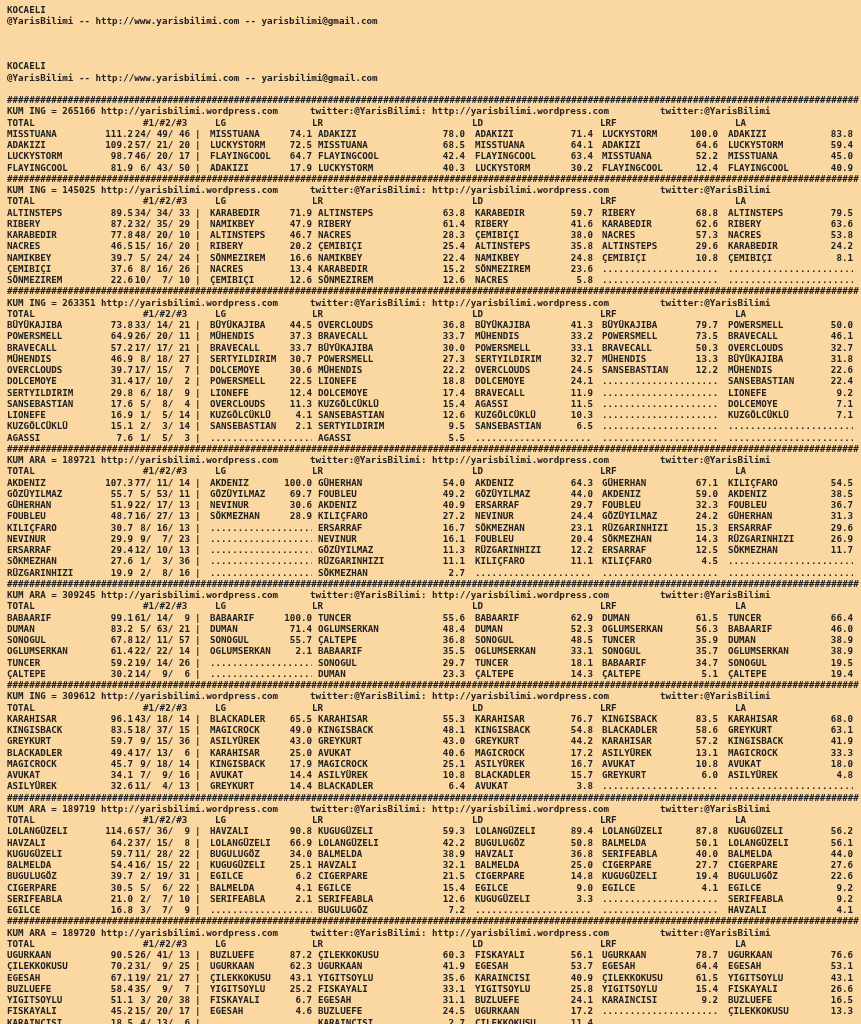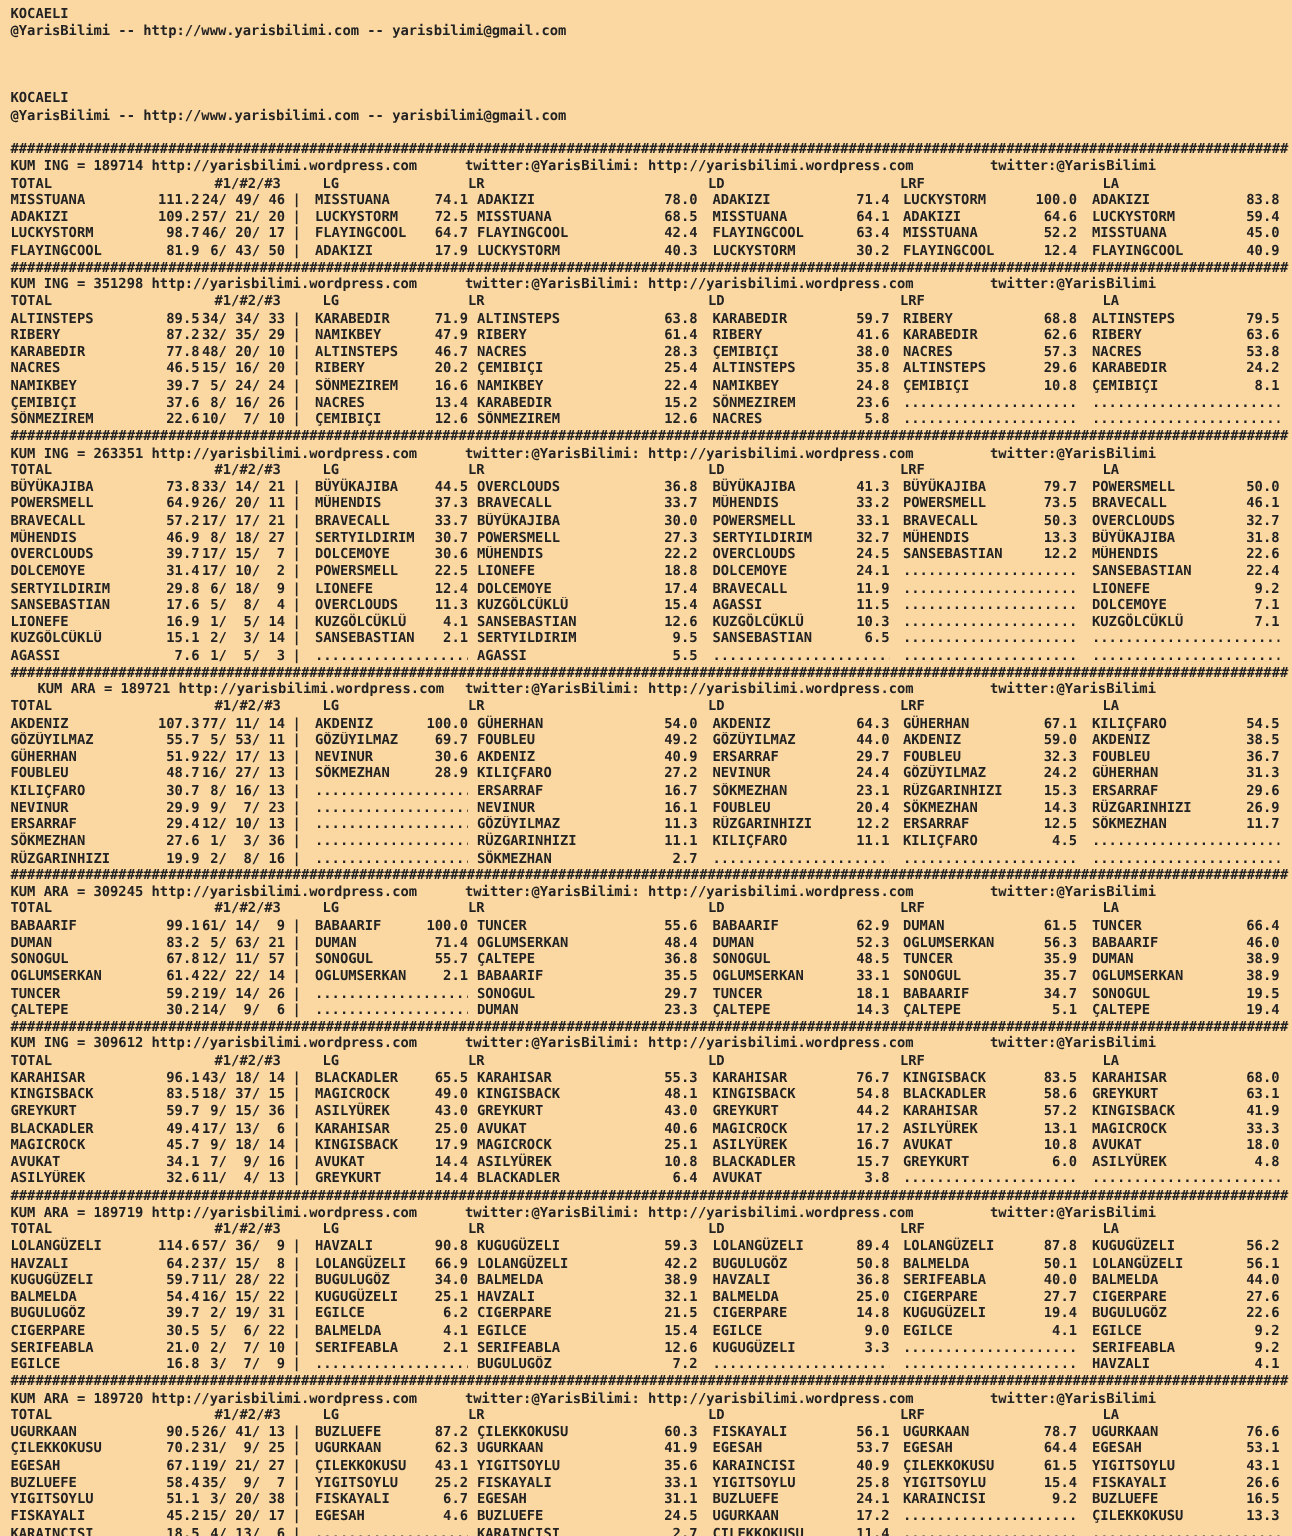--- a/index.html
+++ b/index.html
@@ -17,28 +17,28 @@
 <div id="doc">
     <div class="line pad">KOCAELI</div>
     <div class="line pad">@YarisBilimi -- http://www.yarisbilimi.com -- yarisbilimi@gmail.com</div>
     <div class="line pad"></div>
     <div class="line pad"></div>
     <div class="line pad"></div>
     <div class="line pad">KOCAELI</div>
     <div class="line pad">@YarisBilimi -- http://www.yarisbilimi.com -- yarisbilimi@gmail.com</div>
     <div class="line pad"></div>
     <div class="line pad">##########################################################################################################################################################</div>
-    <div class="line"><span class="abs" style="left: 7px;">KUM ING = 189714 http://yarisbilimi.wordpress.com</span><span class="abs" style="left: 310px;">twitter:@YarisBilimi</span><span class="abs" style="left: 421px;">: http://yarisbilimi.wordpress.com</span><span class="abs" style="left: 660px;">twitter:@YarisBilimi</span></div>
+    <div class="line"><span class="abs" style="left: 7px;">KUM ING = 265166 http://yarisbilimi.wordpress.com</span><span class="abs" style="left: 310px;">twitter:@YarisBilimi</span><span class="abs" style="left: 421px;">: http://yarisbilimi.wordpress.com</span><span class="abs" style="left: 660px;">twitter:@YarisBilimi</span></div>
     <div class="line"><span class="abs" style="left: 7px;">TOTAL</span><span class="abs" style="left: 143px;">#1/#2/#3</span><span class="abs" style="left: 215px;">LG</span><span class="abs" style="left: 312px;">LR</span><span class="abs" style="left: 472px;">LD</span><span class="abs" style="left: 600px;">LRF</span><span class="abs" style="left: 735px;">LA</span></div>
     <div class="line"><span class="abs" style="left: 7px;">MISSTUANA</span><span class="abs" style="left: 83px; width: 50px; text-align: right;">111.2</span><span class="abs" style="left: 134px; width: 56px; text-align: right;">24/ 49/ 46</span><span class="abs" style="left: 195px;">|</span><span class="abs" style="left: 210px;">MISSTUANA</span><span class="abs" style="left: 262px; width: 50px; text-align: right;">74.1</span><span class="abs" style="left: 318px;">ADAKIZI</span><span class="abs" style="left: 415px; width: 50px; text-align: right;">78.0</span><span class="abs" style="left: 475px;">ADAKIZI</span><span class="abs" style="left: 543px; width: 50px; text-align: right;">71.4</span><span class="abs" style="left: 602px;">LUCKYSTORM</span><span class="abs" style="left: 668px; width: 50px; text-align: right;">100.0</span><span class="abs" style="left: 728px;">ADAKIZI</span><span class="abs" style="left: 803px; width: 50px; text-align: right;">83.8</span></div>
     <div class="line"><span class="abs" style="left: 7px;">ADAKIZI</span><span class="abs" style="left: 83px; width: 50px; text-align: right;">109.2</span><span class="abs" style="left: 134px; width: 56px; text-align: right;">57/ 21/ 20</span><span class="abs" style="left: 195px;">|</span><span class="abs" style="left: 210px;">LUCKYSTORM</span><span class="abs" style="left: 262px; width: 50px; text-align: right;">72.5</span><span class="abs" style="left: 318px;">MISSTUANA</span><span class="abs" style="left: 415px; width: 50px; text-align: right;">68.5</span><span class="abs" style="left: 475px;">MISSTUANA</span><span class="abs" style="left: 543px; width: 50px; text-align: right;">64.1</span><span class="abs" style="left: 602px;">ADAKIZI</span><span class="abs" style="left: 668px; width: 50px; text-align: right;">64.6</span><span class="abs" style="left: 728px;">LUCKYSTORM</span><span class="abs" style="left: 803px; width: 50px; text-align: right;">59.4</span></div>
     <div class="line"><span class="abs" style="left: 7px;">LUCKYSTORM</span><span class="abs" style="left: 83px; width: 50px; text-align: right;">98.7</span><span class="abs" style="left: 134px; width: 56px; text-align: right;">46/ 20/ 17</span><span class="abs" style="left: 195px;">|</span><span class="abs" style="left: 210px;">FLAYINGCOOL</span><span class="abs" style="left: 262px; width: 50px; text-align: right;">64.7</span><span class="abs" style="left: 318px;">FLAYINGCOOL</span><span class="abs" style="left: 415px; width: 50px; text-align: right;">42.4</span><span class="abs" style="left: 475px;">FLAYINGCOOL</span><span class="abs" style="left: 543px; width: 50px; text-align: right;">63.4</span><span class="abs" style="left: 602px;">MISSTUANA</span><span class="abs" style="left: 668px; width: 50px; text-align: right;">52.2</span><span class="abs" style="left: 728px;">MISSTUANA</span><span class="abs" style="left: 803px; width: 50px; text-align: right;">45.0</span></div>
     <div class="line"><span class="abs" style="left: 7px;">FLAYINGCOOL</span><span class="abs" style="left: 83px; width: 50px; text-align: right;">81.9</span><span class="abs" style="left: 134px; width: 56px; text-align: right;"> 6/ 43/ 50</span><span class="abs" style="left: 195px;">|</span><span class="abs" style="left: 210px;">ADAKIZI</span><span class="abs" style="left: 262px; width: 50px; text-align: right;">17.9</span><span class="abs" style="left: 318px;">LUCKYSTORM</span><span class="abs" style="left: 415px; width: 50px; text-align: right;">40.3</span><span class="abs" style="left: 475px;">LUCKYSTORM</span><span class="abs" style="left: 543px; width: 50px; text-align: right;">30.2</span><span class="abs" style="left: 602px;">FLAYINGCOOL</span><span class="abs" style="left: 668px; width: 50px; text-align: right;">12.4</span><span class="abs" style="left: 728px;">FLAYINGCOOL</span><span class="abs" style="left: 803px; width: 50px; text-align: right;">40.9</span></div>
     <div class="line pad">##########################################################################################################################################################</div>
-    <div class="line"><span class="abs" style="left: 7px;">KUM ING = 351298 http://yarisbilimi.wordpress.com</span><span class="abs" style="left: 310px;">twitter:@YarisBilimi</span><span class="abs" style="left: 421px;">: http://yarisbilimi.wordpress.com</span><span class="abs" style="left: 660px;">twitter:@YarisBilimi</span></div>
+    <div class="line"><span class="abs" style="left: 7px;">KUM ING = 145025 http://yarisbilimi.wordpress.com</span><span class="abs" style="left: 310px;">twitter:@YarisBilimi</span><span class="abs" style="left: 421px;">: http://yarisbilimi.wordpress.com</span><span class="abs" style="left: 660px;">twitter:@YarisBilimi</span></div>
     <div class="line"><span class="abs" style="left: 7px;">TOTAL</span><span class="abs" style="left: 143px;">#1/#2/#3</span><span class="abs" style="left: 215px;">LG</span><span class="abs" style="left: 312px;">LR</span><span class="abs" style="left: 472px;">LD</span><span class="abs" style="left: 600px;">LRF</span><span class="abs" style="left: 735px;">LA</span></div>
     <div class="line"><span class="abs" style="left: 7px;">ALTINSTEPS</span><span class="abs" style="left: 83px; width: 50px; text-align: right;">89.5</span><span class="abs" style="left: 134px; width: 56px; text-align: right;">34/ 34/ 33</span><span class="abs" style="left: 195px;">|</span><span class="abs" style="left: 210px;">KARABEDIR</span><span class="abs" style="left: 262px; width: 50px; text-align: right;">71.9</span><span class="abs" style="left: 318px;">ALTINSTEPS</span><span class="abs" style="left: 415px; width: 50px; text-align: right;">63.8</span><span class="abs" style="left: 475px;">KARABEDIR</span><span class="abs" style="left: 543px; width: 50px; text-align: right;">59.7</span><span class="abs" style="left: 602px;">RIBERY</span><span class="abs" style="left: 668px; width: 50px; text-align: right;">68.8</span><span class="abs" style="left: 728px;">ALTINSTEPS</span><span class="abs" style="left: 803px; width: 50px; text-align: right;">79.5</span></div>
     <div class="line"><span class="abs" style="left: 7px;">RIBERY</span><span class="abs" style="left: 83px; width: 50px; text-align: right;">87.2</span><span class="abs" style="left: 134px; width: 56px; text-align: right;">32/ 35/ 29</span><span class="abs" style="left: 195px;">|</span><span class="abs" style="left: 210px;">NAMIKBEY</span><span class="abs" style="left: 262px; width: 50px; text-align: right;">47.9</span><span class="abs" style="left: 318px;">RIBERY</span><span class="abs" style="left: 415px; width: 50px; text-align: right;">61.4</span><span class="abs" style="left: 475px;">RIBERY</span><span class="abs" style="left: 543px; width: 50px; text-align: right;">41.6</span><span class="abs" style="left: 602px;">KARABEDIR</span><span class="abs" style="left: 668px; width: 50px; text-align: right;">62.6</span><span class="abs" style="left: 728px;">RIBERY</span><span class="abs" style="left: 803px; width: 50px; text-align: right;">63.6</span></div>
     <div class="line"><span class="abs" style="left: 7px;">KARABEDIR</span><span class="abs" style="left: 83px; width: 50px; text-align: right;">77.8</span><span class="abs" style="left: 134px; width: 56px; text-align: right;">48/ 20/ 10</span><span class="abs" style="left: 195px;">|</span><span class="abs" style="left: 210px;">ALTINSTEPS</span><span class="abs" style="left: 262px; width: 50px; text-align: right;">46.7</span><span class="abs" style="left: 318px;">NACRES</span><span class="abs" style="left: 415px; width: 50px; text-align: right;">28.3</span><span class="abs" style="left: 475px;">ÇEMIBIÇI</span><span class="abs" style="left: 543px; width: 50px; text-align: right;">38.0</span><span class="abs" style="left: 602px;">NACRES</span><span class="abs" style="left: 668px; width: 50px; text-align: right;">57.3</span><span class="abs" style="left: 728px;">NACRES</span><span class="abs" style="left: 803px; width: 50px; text-align: right;">53.8</span></div>
     <div class="line"><span class="abs" style="left: 7px;">NACRES</span><span class="abs" style="left: 83px; width: 50px; text-align: right;">46.5</span><span class="abs" style="left: 134px; width: 56px; text-align: right;">15/ 16/ 20</span><span class="abs" style="left: 195px;">|</span><span class="abs" style="left: 210px;">RIBERY</span><span class="abs" style="left: 262px; width: 50px; text-align: right;">20.2</span><span class="abs" style="left: 318px;">ÇEMIBIÇI</span><span class="abs" style="left: 415px; width: 50px; text-align: right;">25.4</span><span class="abs" style="left: 475px;">ALTINSTEPS</span><span class="abs" style="left: 543px; width: 50px; text-align: right;">35.8</span><span class="abs" style="left: 602px;">ALTINSTEPS</span><span class="abs" style="left: 668px; width: 50px; text-align: right;">29.6</span><span class="abs" style="left: 728px;">KARABEDIR</span><span class="abs" style="left: 803px; width: 50px; text-align: right;">24.2</span></div>
     <div class="line"><span class="abs" style="left: 7px;">NAMIKBEY</span><span class="abs" style="left: 83px; width: 50px; text-align: right;">39.7</span><span class="abs" style="left: 134px; width: 56px; text-align: right;"> 5/ 24/ 24</span><span class="abs" style="left: 195px;">|</span><span class="abs" style="left: 210px;">SÖNMEZIREM</span><span class="abs" style="left: 262px; width: 50px; text-align: right;">16.6</span><span class="abs" style="left: 318px;">NAMIKBEY</span><span class="abs" style="left: 415px; width: 50px; text-align: right;">22.4</span><span class="abs" style="left: 475px;">NAMIKBEY</span><span class="abs" style="left: 543px; width: 50px; text-align: right;">24.8</span><span class="abs" style="left: 602px;">ÇEMIBIÇI</span><span class="abs" style="left: 668px; width: 50px; text-align: right;">10.8</span><span class="abs" style="left: 728px;">ÇEMIBIÇI</span><span class="abs" style="left: 803px; width: 50px; text-align: right;">8.1</span></div>
     <div class="line"><span class="abs" style="left: 7px;">ÇEMIBIÇI</span><span class="abs" style="left: 83px; width: 50px; text-align: right;">37.6</span><span class="abs" style="left: 134px; width: 56px; text-align: right;"> 8/ 16/ 26</span><span class="abs" style="left: 195px;">|</span><span class="abs" style="left: 210px;">NACRES</span><span class="abs" style="left: 262px; width: 50px; text-align: right;">13.4</span><span class="abs" style="left: 318px;">KARABEDIR</span><span class="abs" style="left: 415px; width: 50px; text-align: right;">15.2</span><span class="abs" style="left: 475px;">SÖNMEZIREM</span><span class="abs" style="left: 543px; width: 50px; text-align: right;">23.6</span><span class="abs" style="left: 602px; width: 116px; overflow: hidden;">..............................</span><span class="abs" style="left: 728px; width: 125px; overflow: hidden;">..............................</span></div>
     <div class="line"><span class="abs" style="left: 7px;">SÖNMEZIREM</span><span class="abs" style="left: 83px; width: 50px; text-align: right;">22.6</span><span class="abs" style="left: 134px; width: 56px; text-align: right;">10/  7/ 10</span><span class="abs" style="left: 195px;">|</span><span class="abs" style="left: 210px;">ÇEMIBIÇI</span><span class="abs" style="left: 262px; width: 50px; text-align: right;">12.6</span><span class="abs" style="left: 318px;">SÖNMEZIREM</span><span class="abs" style="left: 415px; width: 50px; text-align: right;">12.6</span><span class="abs" style="left: 475px;">NACRES</span><span class="abs" style="left: 543px; width: 50px; text-align: right;">5.8</span><span class="abs" style="left: 602px; width: 116px; overflow: hidden;">..............................</span><span class="abs" style="left: 728px; width: 125px; overflow: hidden;">..............................</span></div>
     <div class="line pad">##########################################################################################################################################################</div>
     <div class="line"><span class="abs" style="left: 7px;">KUM ING = 263351 http://yarisbilimi.wordpress.com</span><span class="abs" style="left: 310px;">twitter:@YarisBilimi</span><span class="abs" style="left: 421px;">: http://yarisbilimi.wordpress.com</span><span class="abs" style="left: 660px;">twitter:@YarisBilimi</span></div>
@@ -48,21 +48,21 @@
     <div class="line"><span class="abs" style="left: 7px;">BRAVECALL</span><span class="abs" style="left: 83px; width: 50px; text-align: right;">57.2</span><span class="abs" style="left: 134px; width: 56px; text-align: right;">17/ 17/ 21</span><span class="abs" style="left: 195px;">|</span><span class="abs" style="left: 210px;">BRAVECALL</span><span class="abs" style="left: 262px; width: 50px; text-align: right;">33.7</span><span class="abs" style="left: 318px;">BÜYÜKAJIBA</span><span class="abs" style="left: 415px; width: 50px; text-align: right;">30.0</span><span class="abs" style="left: 475px;">POWERSMELL</span><span class="abs" style="left: 543px; width: 50px; text-align: right;">33.1</span><span class="abs" style="left: 602px;">BRAVECALL</span><span class="abs" style="left: 668px; width: 50px; text-align: right;">50.3</span><span class="abs" style="left: 728px;">OVERCLOUDS</span><span class="abs" style="left: 803px; width: 50px; text-align: right;">32.7</span></div>
     <div class="line"><span class="abs" style="left: 7px;">MÜHENDIS</span><span class="abs" style="left: 83px; width: 50px; text-align: right;">46.9</span><span class="abs" style="left: 134px; width: 56px; text-align: right;"> 8/ 18/ 27</span><span class="abs" style="left: 195px;">|</span><span class="abs" style="left: 210px;">SERTYILDIRIM</span><span class="abs" style="left: 262px; width: 50px; text-align: right;">30.7</span><span class="abs" style="left: 318px;">POWERSMELL</span><span class="abs" style="left: 415px; width: 50px; text-align: right;">27.3</span><span class="abs" style="left: 475px;">SERTYILDIRIM</span><span class="abs" style="left: 543px; width: 50px; text-align: right;">32.7</span><span class="abs" style="left: 602px;">MÜHENDIS</span><span class="abs" style="left: 668px; width: 50px; text-align: right;">13.3</span><span class="abs" style="left: 728px;">BÜYÜKAJIBA</span><span class="abs" style="left: 803px; width: 50px; text-align: right;">31.8</span></div>
     <div class="line"><span class="abs" style="left: 7px;">OVERCLOUDS</span><span class="abs" style="left: 83px; width: 50px; text-align: right;">39.7</span><span class="abs" style="left: 134px; width: 56px; text-align: right;">17/ 15/  7</span><span class="abs" style="left: 195px;">|</span><span class="abs" style="left: 210px;">DOLCEMOYE</span><span class="abs" style="left: 262px; width: 50px; text-align: right;">30.6</span><span class="abs" style="left: 318px;">MÜHENDIS</span><span class="abs" style="left: 415px; width: 50px; text-align: right;">22.2</span><span class="abs" style="left: 475px;">OVERCLOUDS</span><span class="abs" style="left: 543px; width: 50px; text-align: right;">24.5</span><span class="abs" style="left: 602px;">SANSEBASTIAN</span><span class="abs" style="left: 668px; width: 50px; text-align: right;">12.2</span><span class="abs" style="left: 728px;">MÜHENDIS</span><span class="abs" style="left: 803px; width: 50px; text-align: right;">22.6</span></div>
     <div class="line"><span class="abs" style="left: 7px;">DOLCEMOYE</span><span class="abs" style="left: 83px; width: 50px; text-align: right;">31.4</span><span class="abs" style="left: 134px; width: 56px; text-align: right;">17/ 10/  2</span><span class="abs" style="left: 195px;">|</span><span class="abs" style="left: 210px;">POWERSMELL</span><span class="abs" style="left: 262px; width: 50px; text-align: right;">22.5</span><span class="abs" style="left: 318px;">LIONEFE</span><span class="abs" style="left: 415px; width: 50px; text-align: right;">18.8</span><span class="abs" style="left: 475px;">DOLCEMOYE</span><span class="abs" style="left: 543px; width: 50px; text-align: right;">24.1</span><span class="abs" style="left: 602px; width: 116px; overflow: hidden;">..............................</span><span class="abs" style="left: 728px;">SANSEBASTIAN</span><span class="abs" style="left: 803px; width: 50px; text-align: right;">22.4</span></div>
     <div class="line"><span class="abs" style="left: 7px;">SERTYILDIRIM</span><span class="abs" style="left: 83px; width: 50px; text-align: right;">29.8</span><span class="abs" style="left: 134px; width: 56px; text-align: right;"> 6/ 18/  9</span><span class="abs" style="left: 195px;">|</span><span class="abs" style="left: 210px;">LIONEFE</span><span class="abs" style="left: 262px; width: 50px; text-align: right;">12.4</span><span class="abs" style="left: 318px;">DOLCEMOYE</span><span class="abs" style="left: 415px; width: 50px; text-align: right;">17.4</span><span class="abs" style="left: 475px;">BRAVECALL</span><span class="abs" style="left: 543px; width: 50px; text-align: right;">11.9</span><span class="abs" style="left: 602px; width: 116px; overflow: hidden;">..............................</span><span class="abs" style="left: 728px;">LIONEFE</span><span class="abs" style="left: 803px; width: 50px; text-align: right;">9.2</span></div>
     <div class="line"><span class="abs" style="left: 7px;">SANSEBASTIAN</span><span class="abs" style="left: 83px; width: 50px; text-align: right;">17.6</span><span class="abs" style="left: 134px; width: 56px; text-align: right;"> 5/  8/  4</span><span class="abs" style="left: 195px;">|</span><span class="abs" style="left: 210px;">OVERCLOUDS</span><span class="abs" style="left: 262px; width: 50px; text-align: right;">11.3</span><span class="abs" style="left: 318px;">KUZGÖLCÜKLÜ</span><span class="abs" style="left: 415px; width: 50px; text-align: right;">15.4</span><span class="abs" style="left: 475px;">AGASSI</span><span class="abs" style="left: 543px; width: 50px; text-align: right;">11.5</span><span class="abs" style="left: 602px; width: 116px; overflow: hidden;">..............................</span><span class="abs" style="left: 728px;">DOLCEMOYE</span><span class="abs" style="left: 803px; width: 50px; text-align: right;">7.1</span></div>
     <div class="line"><span class="abs" style="left: 7px;">LIONEFE</span><span class="abs" style="left: 83px; width: 50px; text-align: right;">16.9</span><span class="abs" style="left: 134px; width: 56px; text-align: right;"> 1/  5/ 14</span><span class="abs" style="left: 195px;">|</span><span class="abs" style="left: 210px;">KUZGÖLCÜKLÜ</span><span class="abs" style="left: 262px; width: 50px; text-align: right;">4.1</span><span class="abs" style="left: 318px;">SANSEBASTIAN</span><span class="abs" style="left: 415px; width: 50px; text-align: right;">12.6</span><span class="abs" style="left: 475px;">KUZGÖLCÜKLÜ</span><span class="abs" style="left: 543px; width: 50px; text-align: right;">10.3</span><span class="abs" style="left: 602px; width: 116px; overflow: hidden;">..............................</span><span class="abs" style="left: 728px;">KUZGÖLCÜKLÜ</span><span class="abs" style="left: 803px; width: 50px; text-align: right;">7.1</span></div>
     <div class="line"><span class="abs" style="left: 7px;">KUZGÖLCÜKLÜ</span><span class="abs" style="left: 83px; width: 50px; text-align: right;">15.1</span><span class="abs" style="left: 134px; width: 56px; text-align: right;"> 2/  3/ 14</span><span class="abs" style="left: 195px;">|</span><span class="abs" style="left: 210px;">SANSEBASTIAN</span><span class="abs" style="left: 262px; width: 50px; text-align: right;">2.1</span><span class="abs" style="left: 318px;">SERTYILDIRIM</span><span class="abs" style="left: 415px; width: 50px; text-align: right;">9.5</span><span class="abs" style="left: 475px;">SANSEBASTIAN</span><span class="abs" style="left: 543px; width: 50px; text-align: right;">6.5</span><span class="abs" style="left: 602px; width: 116px; overflow: hidden;">..............................</span><span class="abs" style="left: 728px; width: 125px; overflow: hidden;">..............................</span></div>
     <div class="line"><span class="abs" style="left: 7px;">AGASSI</span><span class="abs" style="left: 83px; width: 50px; text-align: right;">7.6</span><span class="abs" style="left: 134px; width: 56px; text-align: right;"> 1/  5/  3</span><span class="abs" style="left: 195px;">|</span><span class="abs" style="left: 210px; width: 102px; overflow: hidden;">..............................</span><span class="abs" style="left: 318px;">AGASSI</span><span class="abs" style="left: 415px; width: 50px; text-align: right;">5.5</span><span class="abs" style="left: 475px; width: 118px; overflow: hidden;">..............................</span><span class="abs" style="left: 602px; width: 116px; overflow: hidden;">..............................</span><span class="abs" style="left: 728px; width: 125px; overflow: hidden;">..............................</span></div>
     <div class="line pad">##########################################################################################################################################################</div>
-    <div class="line"><span class="abs" style="left: 25px;">KUM ARA = 189721 http://yarisbilimi.wordpress.com</span><span class="abs" style="left: 310px;">twitter:@YarisBilimi</span><span class="abs" style="left: 421px;">: http://yarisbilimi.wordpress.com</span><span class="abs" style="left: 660px;">twitter:@YarisBilimi</span></div>
+    <div class="line"><span class="abs" style="left: 7px;">KUM ARA = 189721 http://yarisbilimi.wordpress.com</span><span class="abs" style="left: 310px;">twitter:@YarisBilimi</span><span class="abs" style="left: 421px;">: http://yarisbilimi.wordpress.com</span><span class="abs" style="left: 660px;">twitter:@YarisBilimi</span></div>
     <div class="line"><span class="abs" style="left: 7px;">TOTAL</span><span class="abs" style="left: 143px;">#1/#2/#3</span><span class="abs" style="left: 215px;">LG</span><span class="abs" style="left: 312px;">LR</span><span class="abs" style="left: 472px;">LD</span><span class="abs" style="left: 600px;">LRF</span><span class="abs" style="left: 735px;">LA</span></div>
     <div class="line"><span class="abs" style="left: 7px;">AKDENIZ</span><span class="abs" style="left: 83px; width: 50px; text-align: right;">107.3</span><span class="abs" style="left: 134px; width: 56px; text-align: right;">77/ 11/ 14</span><span class="abs" style="left: 195px;">|</span><span class="abs" style="left: 210px;">AKDENIZ</span><span class="abs" style="left: 262px; width: 50px; text-align: right;">100.0</span><span class="abs" style="left: 318px;">GÜHERHAN</span><span class="abs" style="left: 415px; width: 50px; text-align: right;">54.0</span><span class="abs" style="left: 475px;">AKDENIZ</span><span class="abs" style="left: 543px; width: 50px; text-align: right;">64.3</span><span class="abs" style="left: 602px;">GÜHERHAN</span><span class="abs" style="left: 668px; width: 50px; text-align: right;">67.1</span><span class="abs" style="left: 728px;">KILIÇFARO</span><span class="abs" style="left: 803px; width: 50px; text-align: right;">54.5</span></div>
     <div class="line"><span class="abs" style="left: 7px;">GÖZÜYILMAZ</span><span class="abs" style="left: 83px; width: 50px; text-align: right;">55.7</span><span class="abs" style="left: 134px; width: 56px; text-align: right;"> 5/ 53/ 11</span><span class="abs" style="left: 195px;">|</span><span class="abs" style="left: 210px;">GÖZÜYILMAZ</span><span class="abs" style="left: 262px; width: 50px; text-align: right;">69.7</span><span class="abs" style="left: 318px;">FOUBLEU</span><span class="abs" style="left: 415px; width: 50px; text-align: right;">49.2</span><span class="abs" style="left: 475px;">GÖZÜYILMAZ</span><span class="abs" style="left: 543px; width: 50px; text-align: right;">44.0</span><span class="abs" style="left: 602px;">AKDENIZ</span><span class="abs" style="left: 668px; width: 50px; text-align: right;">59.0</span><span class="abs" style="left: 728px;">AKDENIZ</span><span class="abs" style="left: 803px; width: 50px; text-align: right;">38.5</span></div>
     <div class="line"><span class="abs" style="left: 7px;">GÜHERHAN</span><span class="abs" style="left: 83px; width: 50px; text-align: right;">51.9</span><span class="abs" style="left: 134px; width: 56px; text-align: right;">22/ 17/ 13</span><span class="abs" style="left: 195px;">|</span><span class="abs" style="left: 210px;">NEVINUR</span><span class="abs" style="left: 262px; width: 50px; text-align: right;">30.6</span><span class="abs" style="left: 318px;">AKDENIZ</span><span class="abs" style="left: 415px; width: 50px; text-align: right;">40.9</span><span class="abs" style="left: 475px;">ERSARRAF</span><span class="abs" style="left: 543px; width: 50px; text-align: right;">29.7</span><span class="abs" style="left: 602px;">FOUBLEU</span><span class="abs" style="left: 668px; width: 50px; text-align: right;">32.3</span><span class="abs" style="left: 728px;">FOUBLEU</span><span class="abs" style="left: 803px; width: 50px; text-align: right;">36.7</span></div>
     <div class="line"><span class="abs" style="left: 7px;">FOUBLEU</span><span class="abs" style="left: 83px; width: 50px; text-align: right;">48.7</span><span class="abs" style="left: 134px; width: 56px; text-align: right;">16/ 27/ 13</span><span class="abs" style="left: 195px;">|</span><span class="abs" style="left: 210px;">SÖKMEZHAN</span><span class="abs" style="left: 262px; width: 50px; text-align: right;">28.9</span><span class="abs" style="left: 318px;">KILIÇFARO</span><span class="abs" style="left: 415px; width: 50px; text-align: right;">27.2</span><span class="abs" style="left: 475px;">NEVINUR</span><span class="abs" style="left: 543px; width: 50px; text-align: right;">24.4</span><span class="abs" style="left: 602px;">GÖZÜYILMAZ</span><span class="abs" style="left: 668px; width: 50px; text-align: right;">24.2</span><span class="abs" style="left: 728px;">GÜHERHAN</span><span class="abs" style="left: 803px; width: 50px; text-align: right;">31.3</span></div>
     <div class="line"><span class="abs" style="left: 7px;">KILIÇFARO</span><span class="abs" style="left: 83px; width: 50px; text-align: right;">30.7</span><span class="abs" style="left: 134px; width: 56px; text-align: right;"> 8/ 16/ 13</span><span class="abs" style="left: 195px;">|</span><span class="abs" style="left: 210px; width: 102px; overflow: hidden;">..............................</span><span class="abs" style="left: 318px;">ERSARRAF</span><span class="abs" style="left: 415px; width: 50px; text-align: right;">16.7</span><span class="abs" style="left: 475px;">SÖKMEZHAN</span><span class="abs" style="left: 543px; width: 50px; text-align: right;">23.1</span><span class="abs" style="left: 602px;">RÜZGARINHIZI</span><span class="abs" style="left: 668px; width: 50px; text-align: right;">15.3</span><span class="abs" style="left: 728px;">ERSARRAF</span><span class="abs" style="left: 803px; width: 50px; text-align: right;">29.6</span></div>
     <div class="line"><span class="abs" style="left: 7px;">NEVINUR</span><span class="abs" style="left: 83px; width: 50px; text-align: right;">29.9</span><span class="abs" style="left: 134px; width: 56px; text-align: right;"> 9/  7/ 23</span><span class="abs" style="left: 195px;">|</span><span class="abs" style="left: 210px; width: 102px; overflow: hidden;">..............................</span><span class="abs" style="left: 318px;">NEVINUR</span><span class="abs" style="left: 415px; width: 50px; text-align: right;">16.1</span><span class="abs" style="left: 475px;">FOUBLEU</span><span class="abs" style="left: 543px; width: 50px; text-align: right;">20.4</span><span class="abs" style="left: 602px;">SÖKMEZHAN</span><span class="abs" style="left: 668px; width: 50px; text-align: right;">14.3</span><span class="abs" style="left: 728px;">RÜZGARINHIZI</span><span class="abs" style="left: 803px; width: 50px; text-align: right;">26.9</span></div>
     <div class="line"><span class="abs" style="left: 7px;">ERSARRAF</span><span class="abs" style="left: 83px; width: 50px; text-align: right;">29.4</span><span class="abs" style="left: 134px; width: 56px; text-align: right;">12/ 10/ 13</span><span class="abs" style="left: 195px;">|</span><span class="abs" style="left: 210px; width: 102px; overflow: hidden;">..............................</span><span class="abs" style="left: 318px;">GÖZÜYILMAZ</span><span class="abs" style="left: 415px; width: 50px; text-align: right;">11.3</span><span class="abs" style="left: 475px;">RÜZGARINHIZI</span><span class="abs" style="left: 543px; width: 50px; text-align: right;">12.2</span><span class="abs" style="left: 602px;">ERSARRAF</span><span class="abs" style="left: 668px; width: 50px; text-align: right;">12.5</span><span class="abs" style="left: 728px;">SÖKMEZHAN</span><span class="abs" style="left: 803px; width: 50px; text-align: right;">11.7</span></div>
     <div class="line"><span class="abs" style="left: 7px;">SÖKMEZHAN</span><span class="abs" style="left: 83px; width: 50px; text-align: right;">27.6</span><span class="abs" style="left: 134px; width: 56px; text-align: right;"> 1/  3/ 36</span><span class="abs" style="left: 195px;">|</span><span class="abs" style="left: 210px; width: 102px; overflow: hidden;">..............................</span><span class="abs" style="left: 318px;">RÜZGARINHIZI</span><span class="abs" style="left: 415px; width: 50px; text-align: right;">11.1</span><span class="abs" style="left: 475px;">KILIÇFARO</span><span class="abs" style="left: 543px; width: 50px; text-align: right;">11.1</span><span class="abs" style="left: 602px;">KILIÇFARO</span><span class="abs" style="left: 668px; width: 50px; text-align: right;">4.5</span><span class="abs" style="left: 728px; width: 125px; overflow: hidden;">..............................</span></div>
     <div class="line"><span class="abs" style="left: 7px;">RÜZGARINHIZI</span><span class="abs" style="left: 83px; width: 50px; text-align: right;">19.9</span><span class="abs" style="left: 134px; width: 56px; text-align: right;"> 2/  8/ 16</span><span class="abs" style="left: 195px;">|</span><span class="abs" style="left: 210px; width: 102px; overflow: hidden;">..............................</span><span class="abs" style="left: 318px;">SÖKMEZHAN</span><span class="abs" style="left: 415px; width: 50px; text-align: right;">2.7</span><span class="abs" style="left: 475px; width: 118px; overflow: hidden;">..............................</span><span class="abs" style="left: 602px; width: 116px; overflow: hidden;">..............................</span><span class="abs" style="left: 728px; width: 125px; overflow: hidden;">..............................</span></div>

